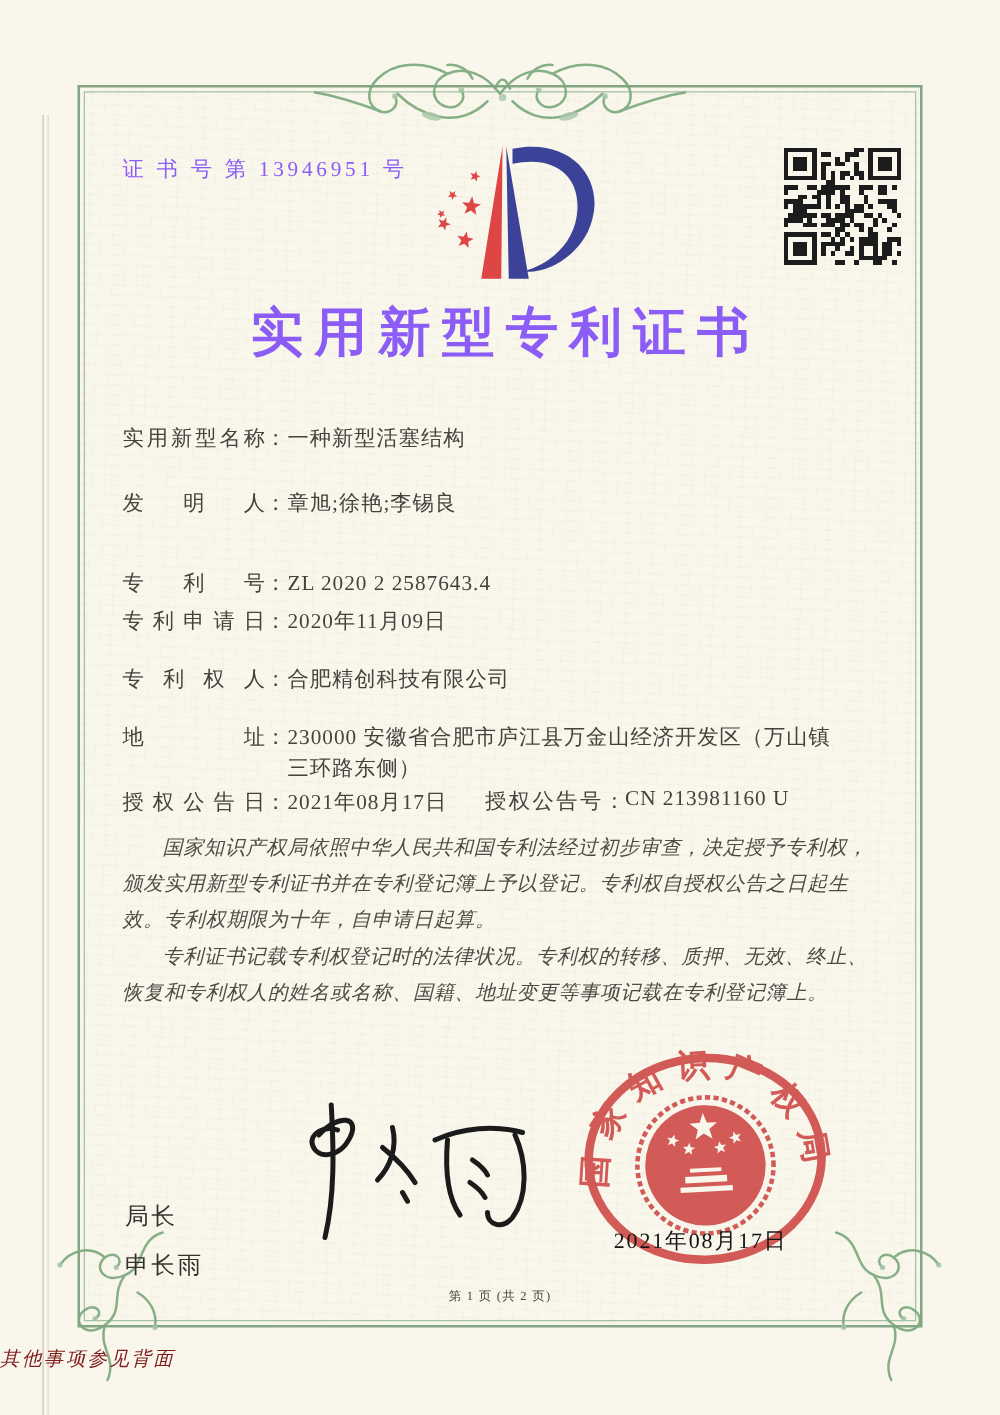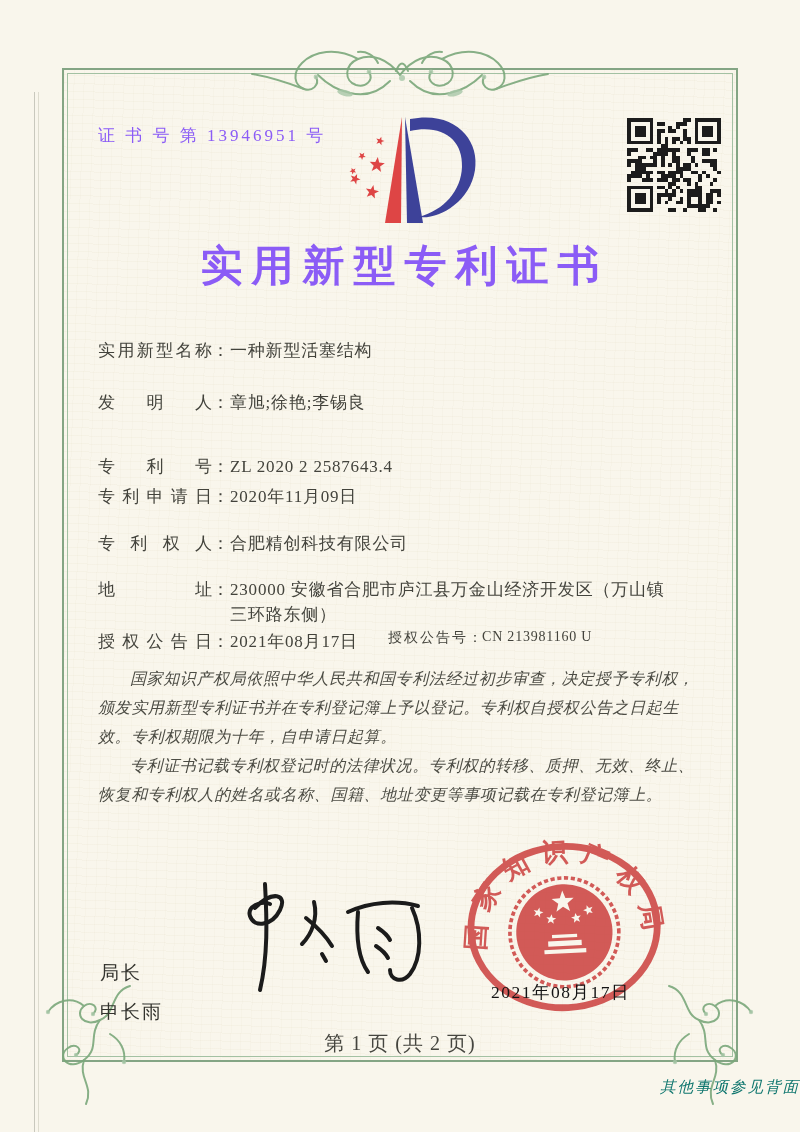--- a/index.html
+++ b/index.html
@@ -49,21 +49,21 @@
   .f-label {
     display:inline-block; width:114px; vertical-align:top;
     text-align:justify; text-align-last:justify;font-family:Liberation Serif, serif;
   }
   .f-colon { display:inline-block; vertical-align:top; width:18px; }
   .f-value { display:inline-block; vertical-align:top; letter-spacing:.8px; }
   .f-value.wrap { width:446px; }
   .row-1 { top:338px; } .row-2 { top:390px; } .row-3 { top:437px;margin-top:17px; }
   .row-4 { top:484px; } .row-5 { top:531px; } .row-6 { top:577px; }
   .row-7 { top:629px; }
-  .grant-no { position:absolute; left:388px; top:629px; font-size:14px; color:#43433c; }
+  .grant-no { position:absolute; left:388px; top:629px; font-size:17px; color:#43433c; }
   .grant-no .g-label { letter-spacing:2px; }
 
   .paras {
     position:absolute; left:98px; top:664px; width:608px;
     font-size:16px; line-height:29px; letter-spacing:.6px;
     font-style:italic; color:#4c4c44;
   }
   .paras p { text-indent:2em; }
 
   .signer { position:absolute; left:100px; top:912px; font-size:19px; color:#33332e;margin-top:48px; }
@@ -71,26 +71,26 @@
   .signature { position:absolute; left:210px; top:878px; }
 
   .seal { position:absolute; left:458px; top:836px; transform:rotate(-3deg); }
   .seal-date {
     position:absolute; left:491px; top:980px; z-index:5;
     font-size:17.5px; letter-spacing:1.5px; color:#141414;
   }
 
   .page-num {
     position:absolute; left:0; top:1030px; width:100%;
-    text-align:center; font-size:20px; letter-spacing:1px; color:#45453f;
+    text-align:center; font-size:10px; letter-spacing:1px; color:#45453f;
   }
   .back-note {
     position:absolute; left:0; top:1077px; width:100%;
-    text-align:right; font-size:15.5px; letter-spacing:2px;
-    font-style:italic; color:#0f766e;
+    text-align:left; font-size:15.5px; letter-spacing:2px;
+    font-style:italic; color:#7f1d1d;
   }
   svg text { font-family:"Liberation Serif","DejaVu Serif",serif; }
 </style>
 </head>
 <body>
 
 <div class="page">
 
   <div class="scan-edge"></div>
   <div class="texture"></div>

